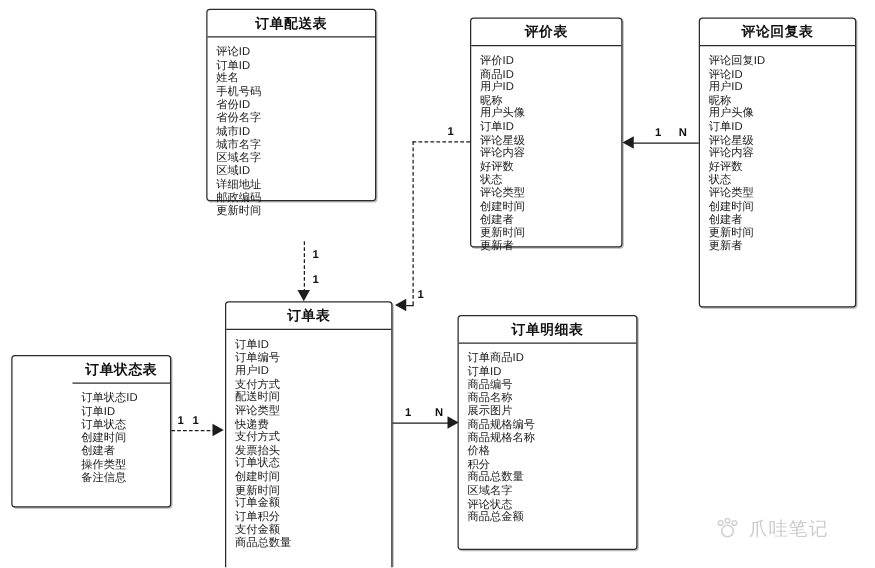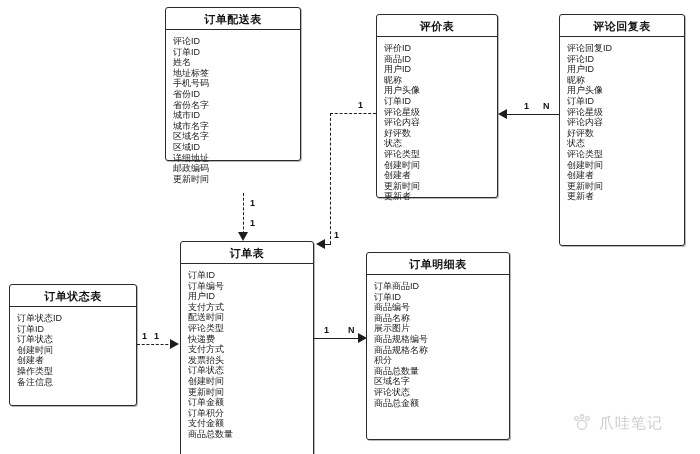--- a/index.html
+++ b/index.html
@@ -120,21 +120,20 @@
 <body>
 
 <div id="canvas">
 
   <div class="entity" style="left:165px; top:7px; width:136px; height:154px;">
     <div class="entity-title">订单配送表</div>
     <div class="entity-fields">
       <div class="field">评论ID</div>
       <div class="field">订单ID</div>
       <div class="field">姓名</div>
-      <div class="field">地址标签</div>
       <div class="field">手机号码</div>
       <div class="field">省份ID</div>
       <div class="field">省份名字</div>
       <div class="field">城市ID</div>
       <div class="field">城市名字</div>
       <div class="field">区域名字</div>
       <div class="field">区域ID</div>
       <div class="field">详细地址</div>
       <div class="field">邮政编码</div>
       <div class="field">更新时间</div>
@@ -208,29 +207,30 @@
   <div class="entity" style="left:366px; top:252px; width:144px; height:188px;">
     <div class="entity-title">订单明细表</div>
     <div class="entity-fields">
       <div class="field">订单商品ID</div>
       <div class="field">订单ID</div>
       <div class="field">商品编号</div>
       <div class="field">商品名称</div>
       <div class="field">展示图片</div>
       <div class="field">商品规格编号</div>
       <div class="field">商品规格名称</div>
+      <div class="field">价格</div>
       <div class="field">积分</div>
       <div class="field">商品总数量</div>
       <div class="field">区域名字</div>
       <div class="field">评论状态</div>
       <div class="field">商品总金额</div>
     </div>
   </div>
 
-  <div class="entity" style="left:9px; top:284px; width:128px; height:122px;">
+  <div class="entity" style="left:9px; top:284px; width:128px; height:122px;padding-left:48px;">
     <div class="entity-title">订单状态表</div>
     <div class="entity-fields">
       <div class="field">订单状态ID</div>
       <div class="field">订单ID</div>
       <div class="field">订单状态</div>
       <div class="field">创建时间</div>
       <div class="field">创建者</div>
       <div class="field">操作类型</div>
       <div class="field">备注信息</div>
     </div>

